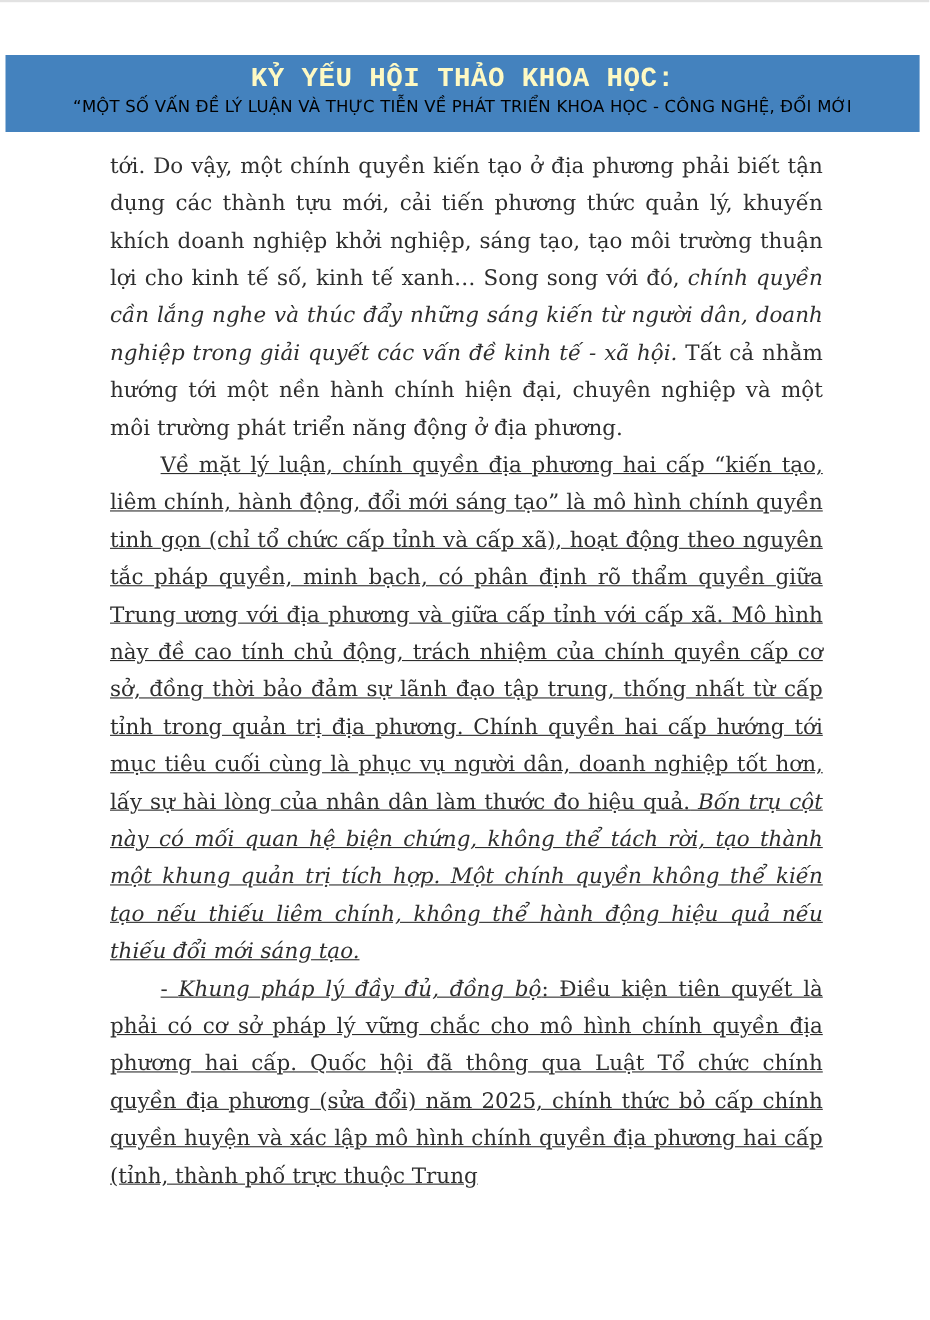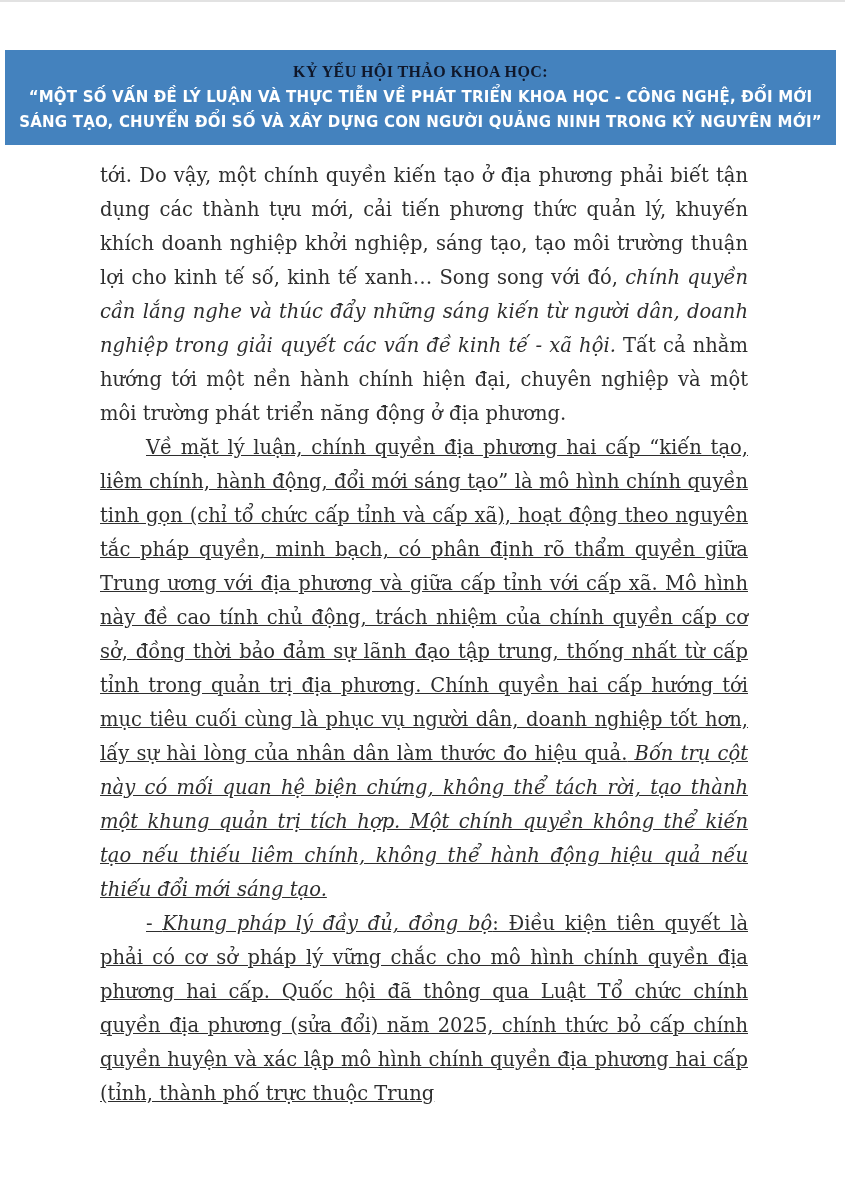--- a/index.html
+++ b/index.html
@@ -16,31 +16,31 @@
     background: #e2e2e2;
     width: 100%;
   }
   .band {
     margin: 48px 9px 0 5px;
     background: #4482be;
     text-align: center;
     padding: 8px 10px 10px 10px;
   }
   .band-title {
-    color: #0f172a;
-    font-family: Liberation Serif, serif;
+    color: #fef9c3;
+    font-family: Liberation Mono, monospace;
     font-weight: bold;
-    font-size: 16px;
+    font-size: 25px;
     line-height: 27px;
     letter-spacing: 0.4px;
   }
   .band-sub {
-    color: #ffffff;
+    color: #000000;
     font-family: "DejaVu Sans", "Liberation Sans", sans-serif;
-    font-weight: bold;
+    font-weight: normal;
     font-size: 15px;
     line-height: 25px;
     letter-spacing: 0.2px;
     white-space: nowrap;
   }
   .content {
     margin: 14px 97px 0 100px;
     font-size: 19.5px;
     line-height: 34px;
     text-align: justify;
@@ -61,21 +61,20 @@
 </head>
 <body>
 
 <div>
 
   <div class="top-edge"></div>
 
   <div class="band">
     <div class="band-title">KỶ YẾU HỘI THẢO KHOA HỌC:</div>
     <div class="band-sub">“MỘT SỐ VẤN ĐỀ LÝ LUẬN VÀ THỰC TIỄN VỀ PHÁT TRIỂN KHOA HỌC - CÔNG NGHỆ, ĐỔI MỚI</div>
-    <div class="band-sub">SÁNG TẠO, CHUYỂN ĐỔI SỐ VÀ XÂY DỰNG CON NGƯỜI QUẢNG NINH TRONG KỶ NGUYÊN MỚI”</div>
   </div>
 
   <div class="content">
 
     <p><span>tới. Do vậy, một chính quyền kiến tạo ở địa phương phải biết tận dụng các thành tựu mới, cải tiến phương thức quản lý, khuyến khích doanh nghiệp khởi nghiệp, sáng tạo, tạo môi trường thuận lợi cho kinh tế số, kinh tế xanh… Song song với đó, </span><span class="it">chính quyền cần lắng nghe và thúc đẩy những sáng kiến từ người dân, doanh nghiệp trong giải quyết các vấn đề kinh tế - xã hội.</span><span> Tất cả nhằm hướng tới một nền hành chính hiện đại, chuyên nghiệp và một môi trường phát triển năng động ở địa phương.</span></p>
 
     <p class="indent"><span>Về mặt lý luận, chính quyền địa phương hai cấp “kiến tạo, liêm chính, hành động, đổi mới sáng tạo” là mô hình chính quyền tinh gọn (chỉ tổ chức cấp tỉnh và cấp xã), hoạt động theo nguyên tắc pháp quyền, minh bạch, có phân định rõ thẩm quyền giữa Trung ương với địa phương và giữa cấp tỉnh với cấp xã. Mô hình này đề cao tính chủ động, trách nhiệm của chính quyền cấp cơ sở, đồng thời bảo đảm sự lãnh đạo tập trung, thống nhất từ cấp tỉnh trong quản trị địa phương. Chính quyền hai cấp hướng tới mục tiêu cuối cùng là phục vụ người dân, doanh nghiệp tốt hơn, lấy sự hài lòng của nhân dân làm thước đo hiệu quả.</span><span class="it"> Bốn trụ cột này có mối quan hệ biện chứng, không thể tách rời, tạo thành một khung quản trị tích hợp. Một chính quyền không thể kiến tạo nếu thiếu liêm chính, không thể hành động hiệu quả nếu thiếu đổi mới sáng tạo.</span></p>
 
 
     <p class="indent"><span>- </span><span class="it">Khung pháp lý đầy đủ, đồng bộ</span><span>: Điều kiện tiên quyết là phải có cơ sở pháp lý vững chắc cho mô hình chính quyền địa phương hai cấp. Quốc hội đã thông qua Luật Tổ chức chính quyền địa phương (sửa đổi) năm 2025, chính thức bỏ cấp chính quyền huyện và xác lập mô hình chính quyền địa phương hai cấp (tỉnh, thành phố trực thuộc Trung</span></p>

